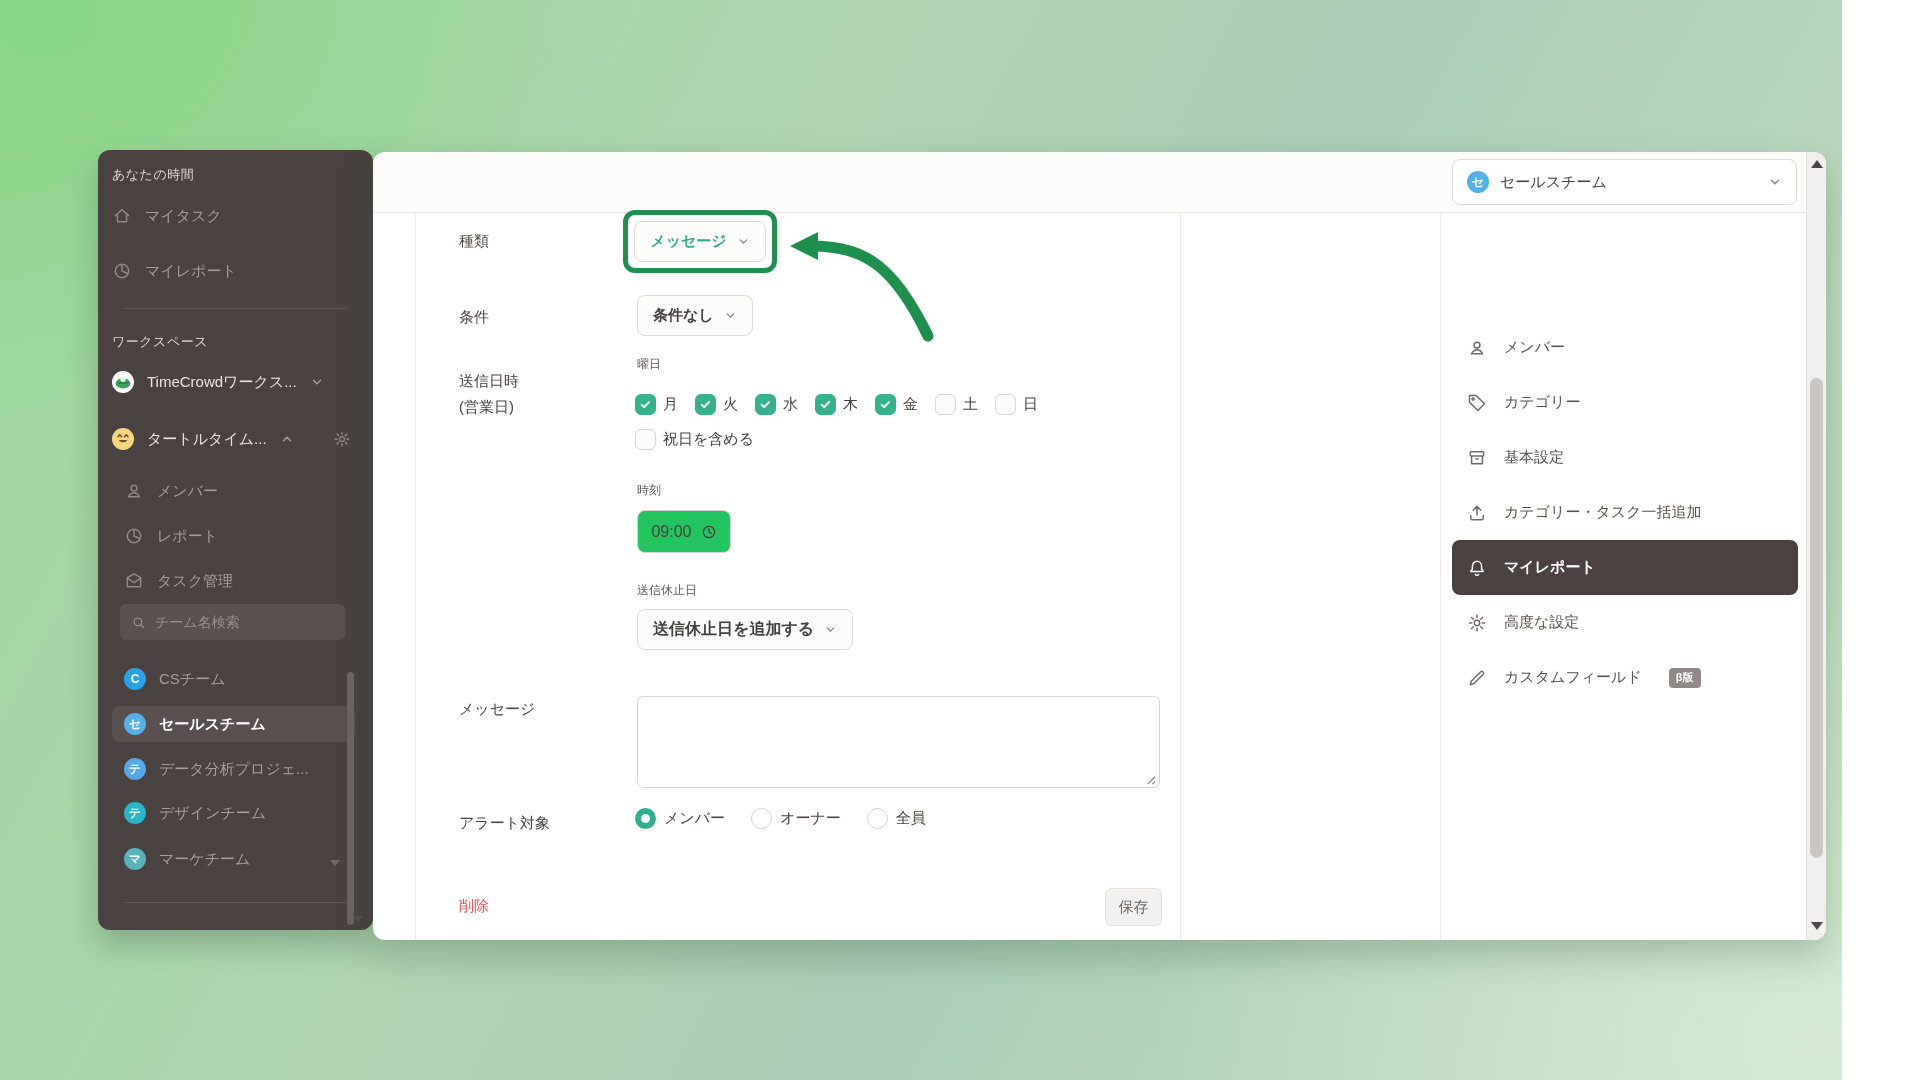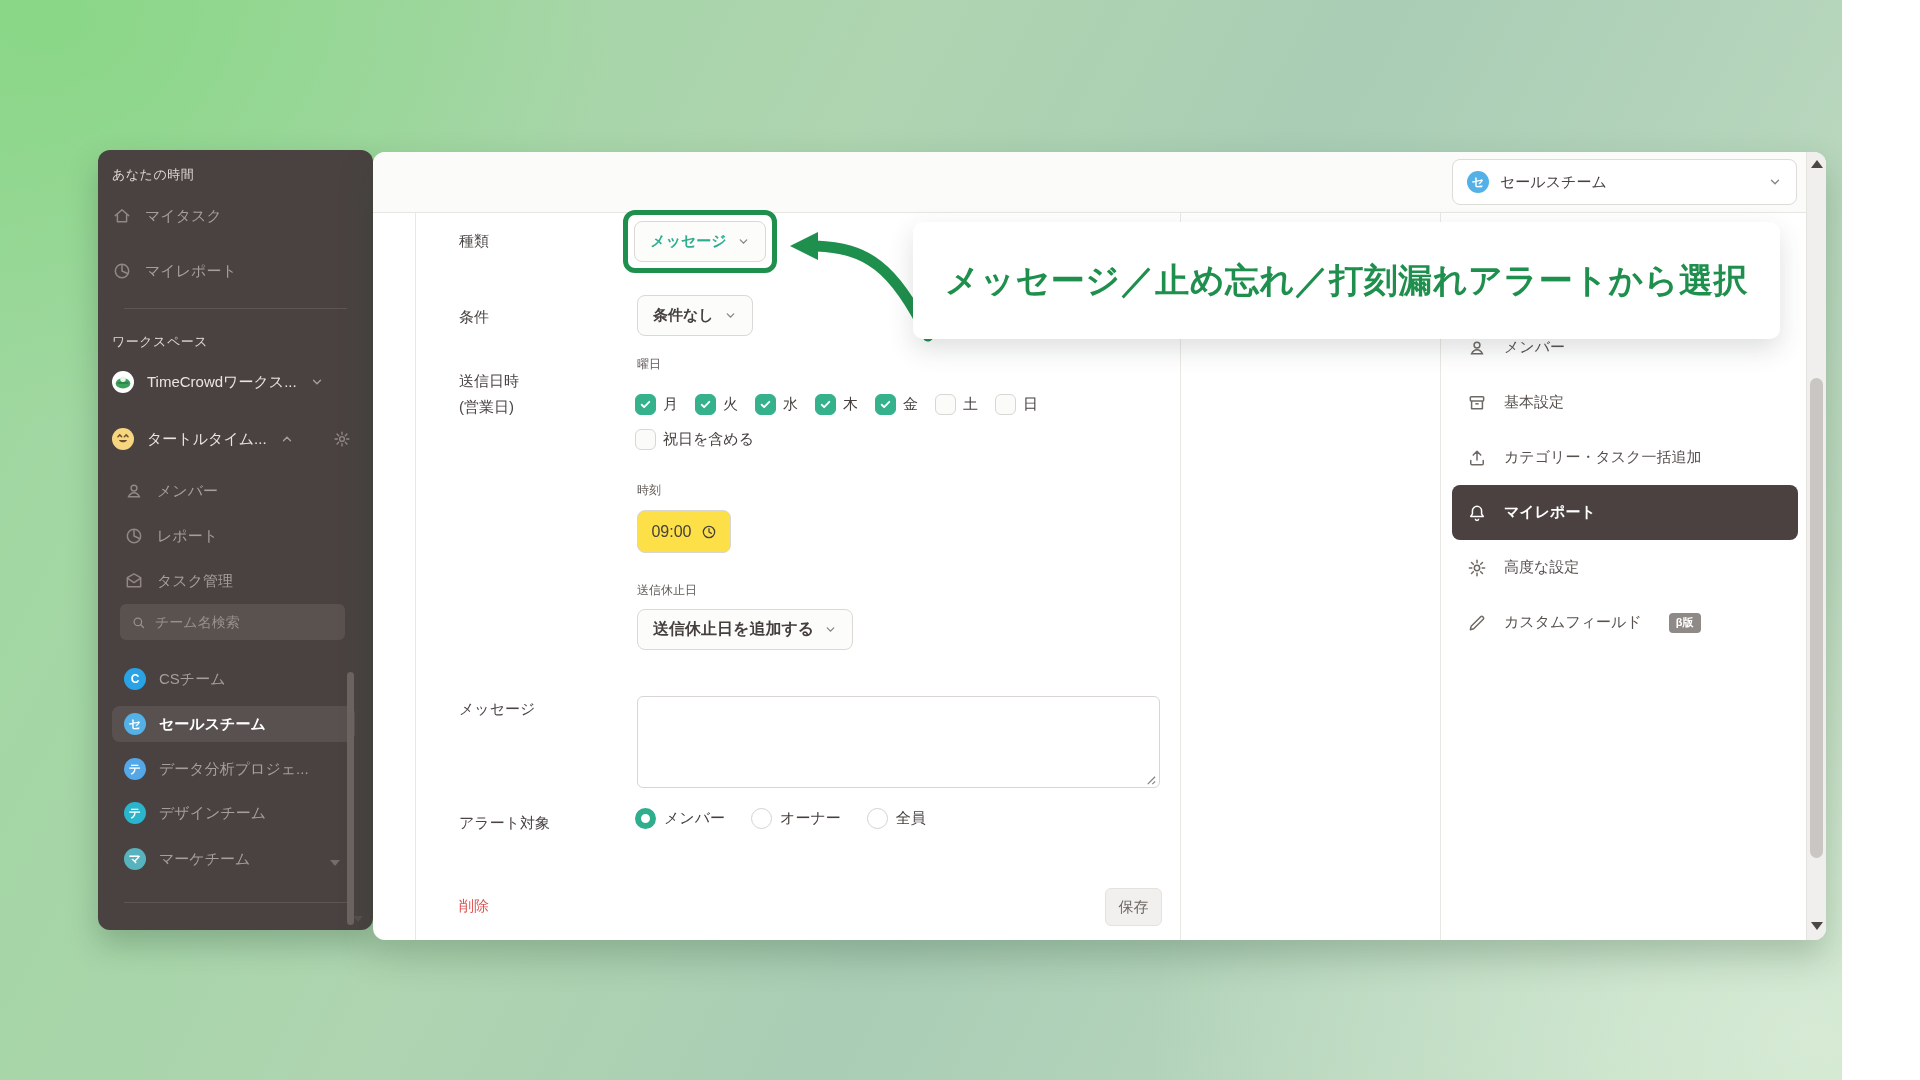--- a/index.html
+++ b/index.html
@@ -67,21 +67,21 @@
     display:flex;align-items:center;justify-content:center;z-index:10;background:#fff}
   .dd.type-dd{color:#2fae8e}
   .wkrow{position:absolute;left:262px;display:flex;align-items:center}
   .wk{display:flex;align-items:center;gap:7px;margin-right:17px;font-size:15px;color:#45403e;cursor:pointer}
   .wkbox{width:21px;height:21px;border-radius:6px;border:1.5px solid #d9d6d3;background:#fbfbfa;display:flex;
     align-items:center;justify-content:center}
   .wkbox svg{width:13px;height:13px;color:#fff;display:none}
   .wk.checked .wkbox{background:#35b18c;border-color:#35b18c}
   .wk.checked .wkbox svg{display:block}
   .timebox{position:absolute;left:264px;top:358px;width:94px;height:43px;border:1px solid #d8d5d2;border-radius:8px;
-    background:#fde047;display:flex;align-items:center;justify-content:center;gap:9px;font-size:16px;color:#45403e;cursor:text}
+    background:#22c55e;display:flex;align-items:center;justify-content:center;gap:9px;font-size:16px;color:#45403e;cursor:text}
   .timebox svg{width:16px;height:16px;color:#45403e}
   .msgarea{position:absolute;left:264px;top:544px;width:523px;height:92px;border:1px solid #d8d5d2;border-radius:6px;
     background:#fff;resize:none;outline:none}
   .resize-glyph{position:absolute;left:772px;top:622px;width:11px;height:11px;color:#8a8480}
   .trow{position:absolute;left:262px;top:656px;display:flex;align-items:center;gap:26px}
   .ropt{display:flex;align-items:center;gap:8px;font-size:15px;color:#45403e;cursor:pointer}
   .radio{width:21px;height:21px;border-radius:50%;border:1.5px solid #d5d2cf;background:#fff}
   .ropt.on .radio{border:6.5px solid #2fae8e}
   .del-link{position:absolute;left:86px;top:745px;font-size:15px;color:#e05252;cursor:pointer}
   .save-btn{position:absolute;left:732px;top:736px;width:57px;height:38px;background:#f1f0ee;border:1px solid #e4e2df;
@@ -380,20 +380,29 @@
             <svg viewBox="0 0 24 24" fill="none" stroke="currentColor" stroke-width="1.8" stroke-linecap="round">
               <circle cx="12" cy="8.5" r="3.5"></circle>
               <path d="M5.5 19c1.5-3.5 4-5 6.5-5s5 1.5 6.5 5z"></path>
             </svg>
           </span>
         <span>メンバー</span>
       </div>
       <div class="snav-item">
         <span class="ic">
             <svg viewBox="0 0 24 24" fill="none" stroke="currentColor" stroke-width="1.8" stroke-linejoin="round">
+              <path d="M3 11V3h8l10 10-8 8z"></path>
+              <circle cx="7.3" cy="7.3" r="1.3"></circle>
+            </svg>
+          </span>
+        <span>カテゴリー</span>
+      </div>
+      <div class="snav-item">
+        <span class="ic">
+            <svg viewBox="0 0 24 24" fill="none" stroke="currentColor" stroke-width="1.8" stroke-linejoin="round">
               <rect x="4" y="4.5" width="16" height="5" rx="1"></rect>
               <path d="M5.5 9.5V19h13V9.5"></path>
               <path d="M10 13h4"></path>
             </svg>
           </span>
         <span>基本設定</span>
       </div>
       <div class="snav-item">
         <span class="ic">
             <svg viewBox="0 0 24 24" fill="none" stroke="currentColor" stroke-width="1.8" stroke-linecap="round" stroke-linejoin="round">
@@ -432,21 +441,18 @@
       </div>
     </div>
 
     <div class="scrollstrip">
       <div class="tri-up"></div>
       <div class="scroll-thumb"></div>
       <div class="tri-down"></div>
     </div>
   </section>
 
-  <div class="callout">
-    <span>メッセージ／止め忘れ／打刻漏れアラートから選択</span>
-  </div>
   <svg class="arrow-svg" viewBox="0 0 150 115">
     <path d="M28 18 C 78 20, 106 38, 140 108" fill="none" stroke="#1f8f4d" stroke-width="11" stroke-linecap="round"></path>
     <polygon points="30,4 2,18 30,32" fill="#1f8f4d"></polygon>
   </svg>
 
 </div>
 
 </body></html>

